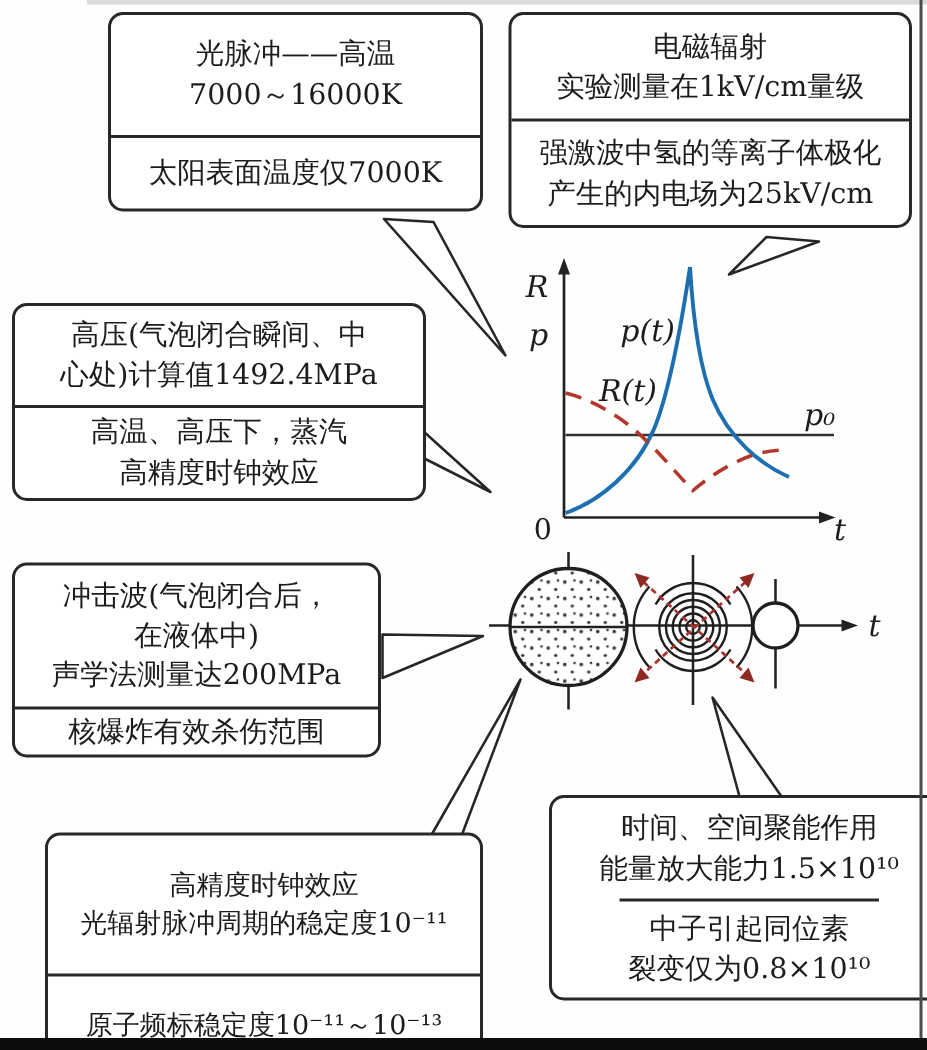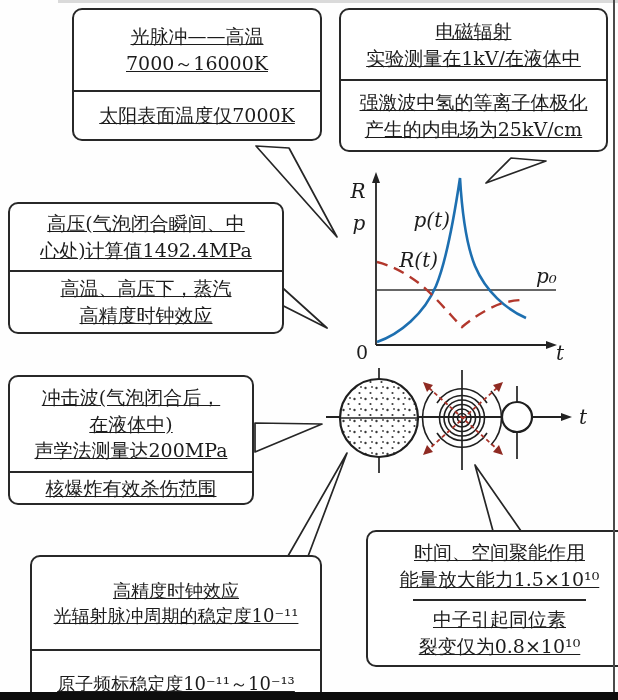--- a/index.html
+++ b/index.html
@@ -6,21 +6,21 @@
   #canvas {
     position:relative; width:618px; height:700px; margin:0 auto;
     background:#fefefe; overflow:hidden;
     font-family:"DejaVu Serif","Liberation Serif",serif;
     color:#1c1c1c;
   }
   #diagram-svg { position:absolute; left:0; top:0; width:618px; height:700px; }
   .callout {
     position:absolute; background:#ffffff; border:2px solid #282828;
     border-radius:10px; box-sizing:border-box;
-    display:flex; flex-direction:column;text-decoration:underline;
+    display:flex; flex-direction:column;
   }
   .callout .row {
     flex:1; display:flex; flex-direction:column; justify-content:center;
     align-items:center; text-align:center; padding:2px 6px; line-height:1.4;
   }
   .callout .row + .row { border-top:2px solid #282828; }
   .fs19 { font-size:19px; }
   .fs18 { font-size:18px; }
   #box-light    { left:72px;  top:8px;   width:250px; height:133px; }
   #box-light    .row:first-child { flex:0 0 76px; }
@@ -125,21 +125,21 @@
       <span class="line">7000～16000K</span>
     </div>
     <div class="row">
       <span class="line">太阳表面温度仅7000K</span>
     </div>
   </div>
 
   <div id="box-em" class="callout fs19">
     <div class="row">
       <span class="line">电磁辐射</span>
-      <span class="line">实验测量在1kV/在液体中</span>
+      <span class="line">实验测量在1kV/cm量级</span>
     </div>
     <div class="row">
       <span class="line">强激波中氢的等离子体极化</span>
       <span class="line">产生的内电场为25kV/cm</span>
     </div>
   </div>
 
   <div id="box-pressure" class="callout fs19">
     <div class="row">
       <span class="line">高压(气泡闭合瞬间、中</span>

